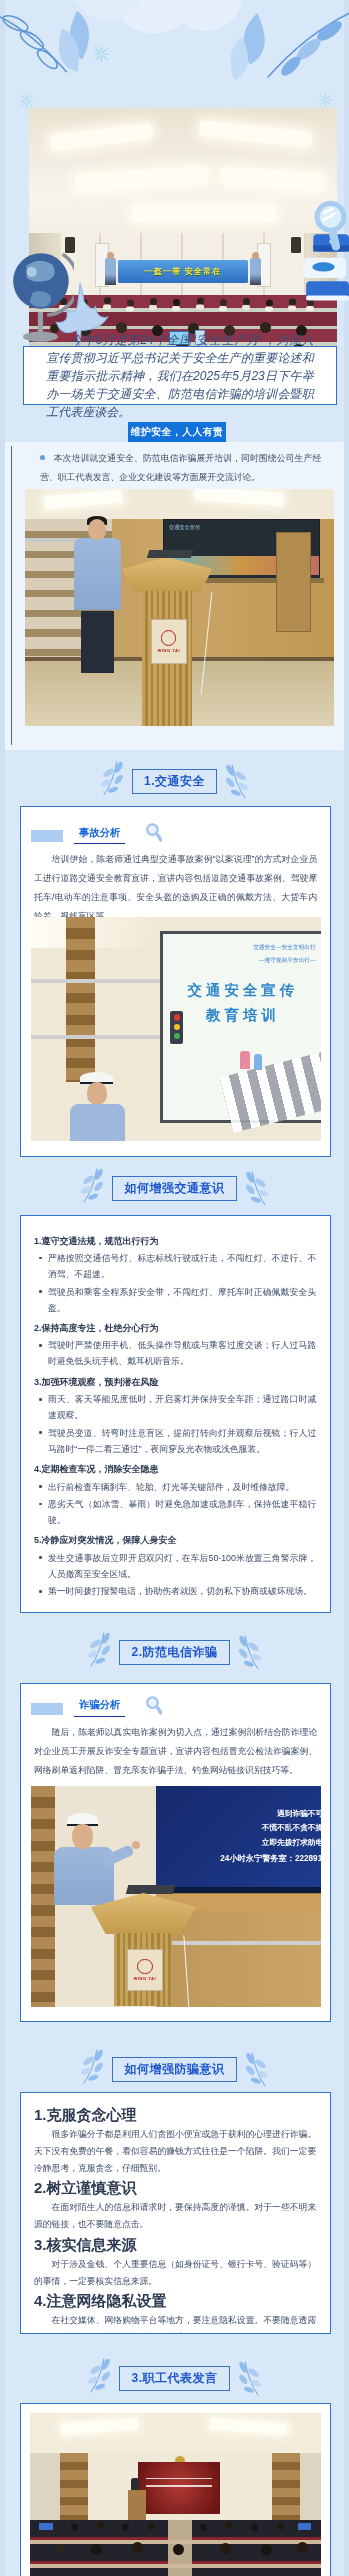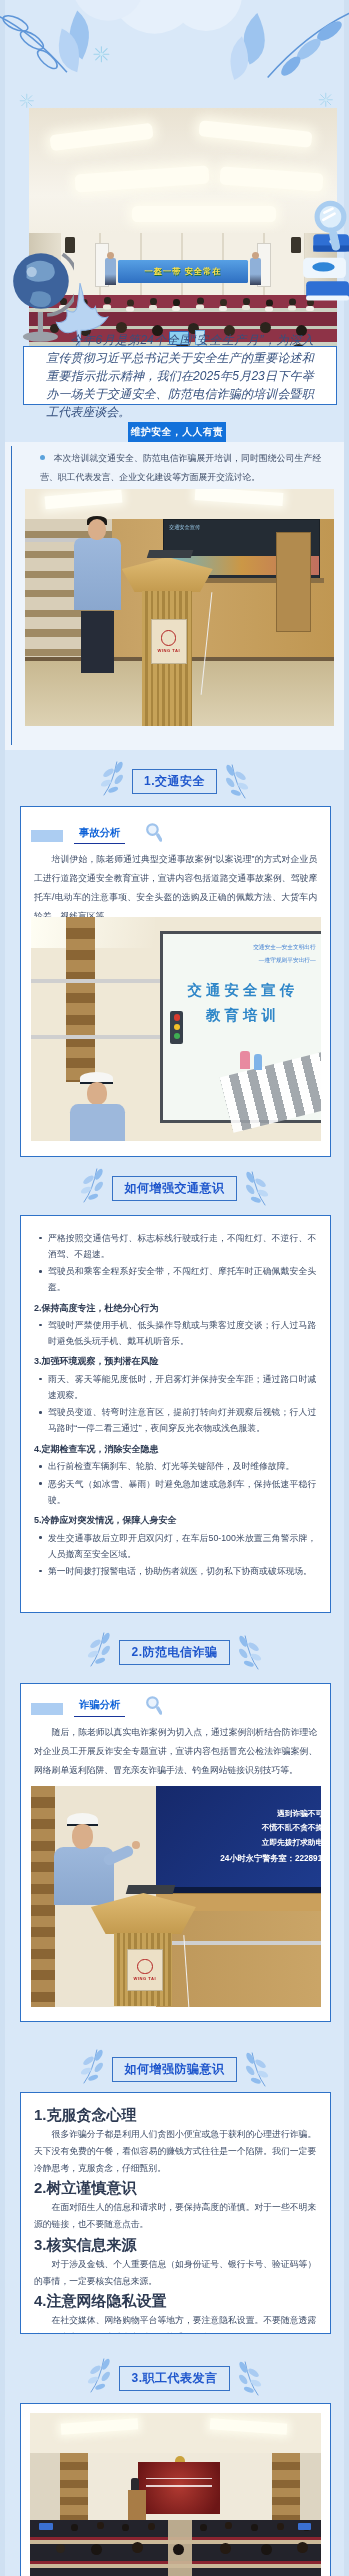--- a/index.html
+++ b/index.html
@@ -401,20 +401,21 @@
           <use href="#sprig" width="64" height="76"></use>
         </svg>
       <span>如何增强交通意识</span>
       <svg class="st-leaf r" viewBox="0 0 64 76" width="33" height="39">
           <use href="#sprig" width="64" height="76"></use>
         </svg>
     </div>
   </div>
 
   <section class="white-box tips-box" style="top:1215px;height:398px;overflow:hidden">
+    <h4 class="tip-heading">1.遵守交通法规，规范出行行为</h4>
     <div class="tip-bullet">
         <span class="bdot"></span>
         <p>严格按照交通信号灯、标志标线行驶或行走，不闯红灯、不逆行、不酒驾、不超速。</p>
       </div>
     <div class="tip-bullet">
         <span class="bdot"></span>
         <p>驾驶员和乘客全程系好安全带，不闯红灯、摩托车时正确佩戴安全头盔。</p>
       </div>
     <h4 class="tip-heading">2.保持高度专注，杜绝分心行为</h4>
     <div class="tip-bullet">

